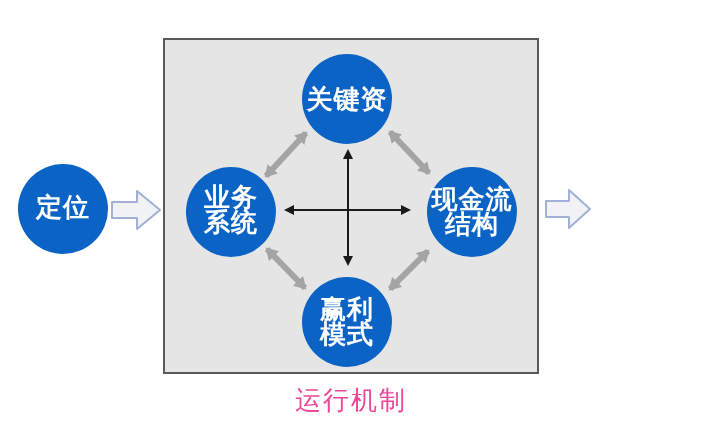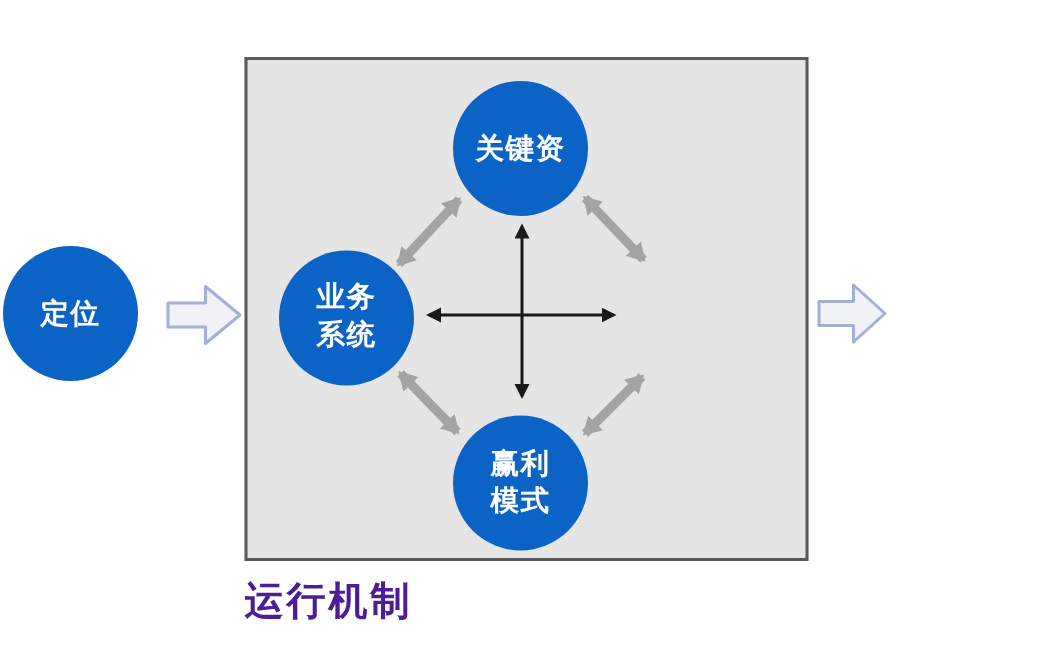--- a/index.html
+++ b/index.html
@@ -31,49 +31,49 @@
     height: 90px;
     border-radius: 50%;
     background: #0b63c5;
     color: #ffffff;
     display: flex;
     flex-direction: column;
     align-items: center;
     justify-content: center;
     text-align: center;
     font-weight: bold;
-    font-size: 19px;
+    font-size: 26px;
     line-height: 25px;
     letter-spacing: 1px;
     z-index: 2;
   }
-  .c-positioning     { left: 2px;  top: 164px; }
+  .c-positioning     { left: 18px;  top: 164px; font-family: Liberation Mono, monospace; }
   .c-key-resource    { left: 302px; top: 54px;  }
   .c-business        { left: 186px; top: 167px; font-family: Liberation Mono, monospace; }
   .c-cashflow        { left: 427px; top: 167px; }
   .c-profit          { left: 302px; top: 277px; }
   .c-enterprise      { left: 596px; top: 164px; }
   .arrow-layer {
     position: absolute;
     left: 0;
     top: 0;
     width: 704px;
     height: 438px;
     z-index: 3;
     pointer-events: none;
   }
   .caption {
     position: absolute;
     left: 163px;
     top: 383px;
     width: 376px;
-    text-align: left;
-    color: #4c1d95;
+    text-align: center;
+    color: #ec4899;
     font-size: 26px;
-    font-weight: bold;
+    font-weight: normal;
     letter-spacing: 2px;
     z-index: 2;
   }
 </style>
 </head>
 <body>
 
 <div class="stage">
 
   <div class="panel"></div>
@@ -84,20 +84,24 @@
 
   <div class="circle c-key-resource">
     <span>关键资</span>
   </div>
 
   <div class="circle c-business">
     <span>业务</span>
     <span>系统</span>
   </div>
 
+  <div class="circle c-cashflow">
+    <span>现金流</span>
+    <span>结构</span>
+  </div>
 
   <div class="circle c-profit">
     <span>赢利</span>
     <span>模式</span>
   </div>
 
 
   <svg class="arrow-layer" viewBox="0 0 704 438" xmlns="http://www.w3.org/2000/svg">
     <defs>
       <marker id="mgray" markerUnits="userSpaceOnUse" markerWidth="16" markerHeight="16" refX="10" refY="7" orient="auto-start-reverse">

